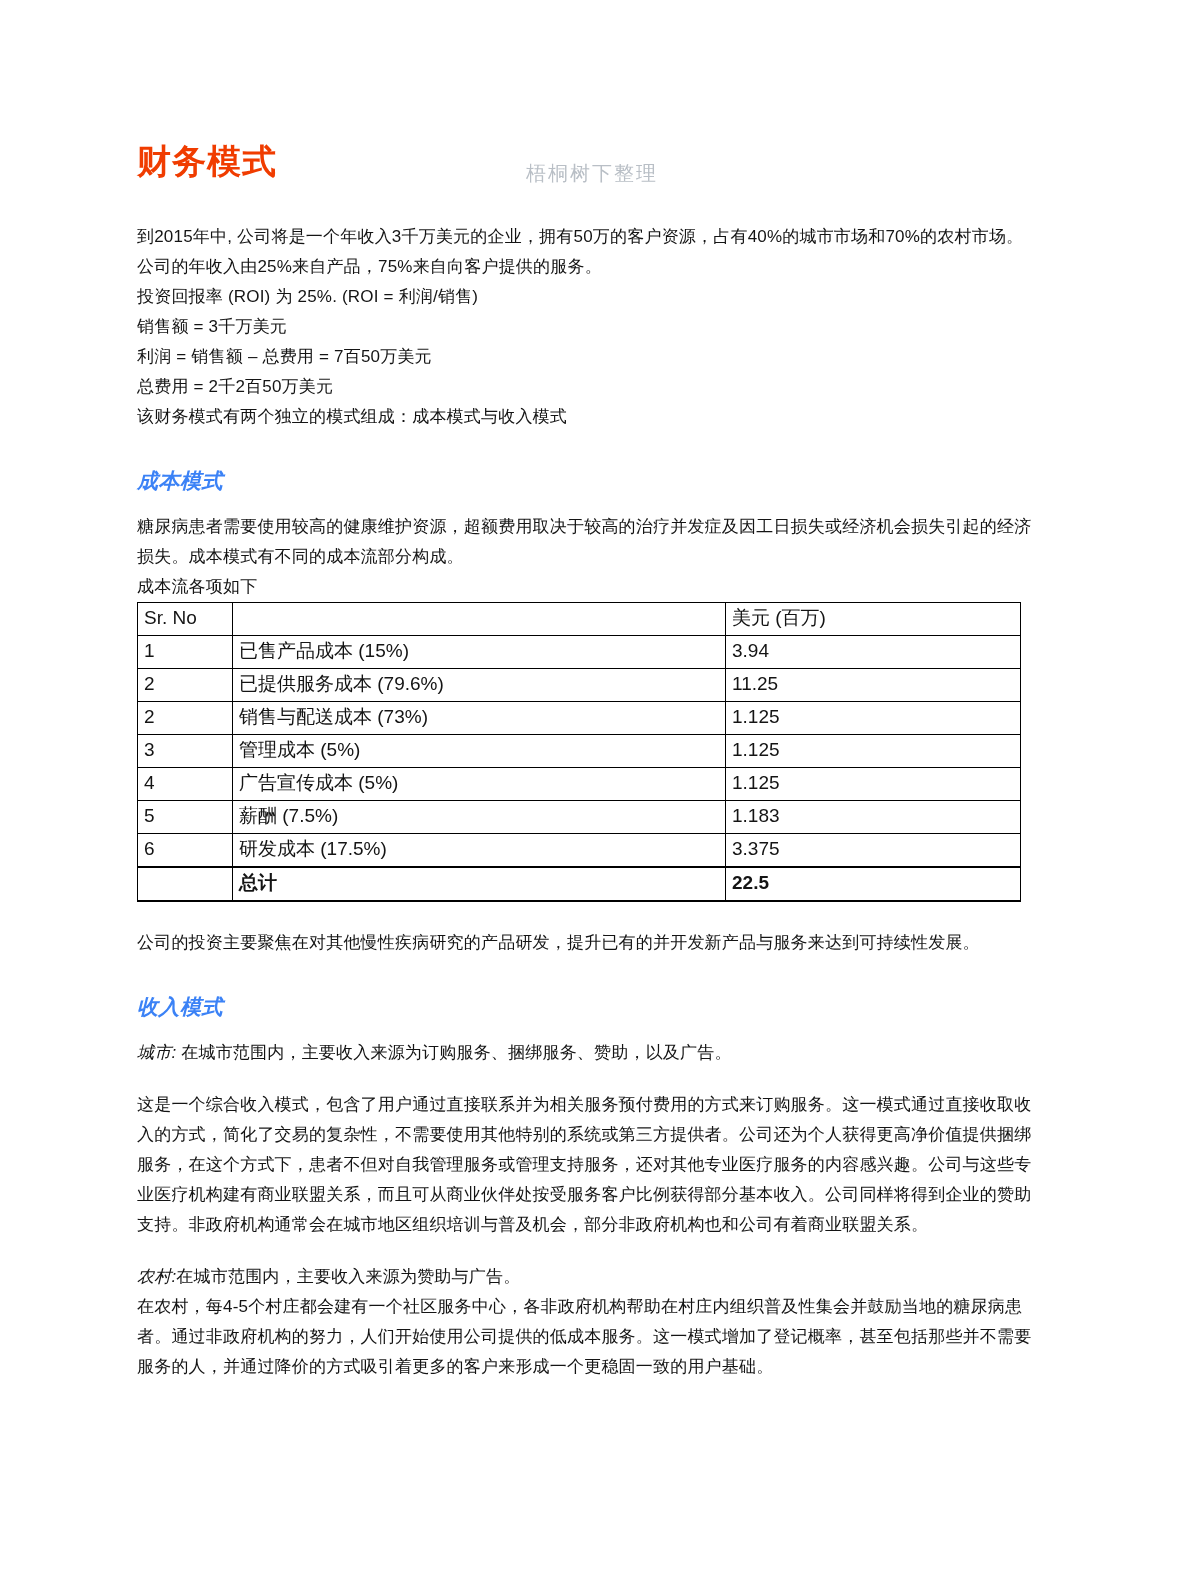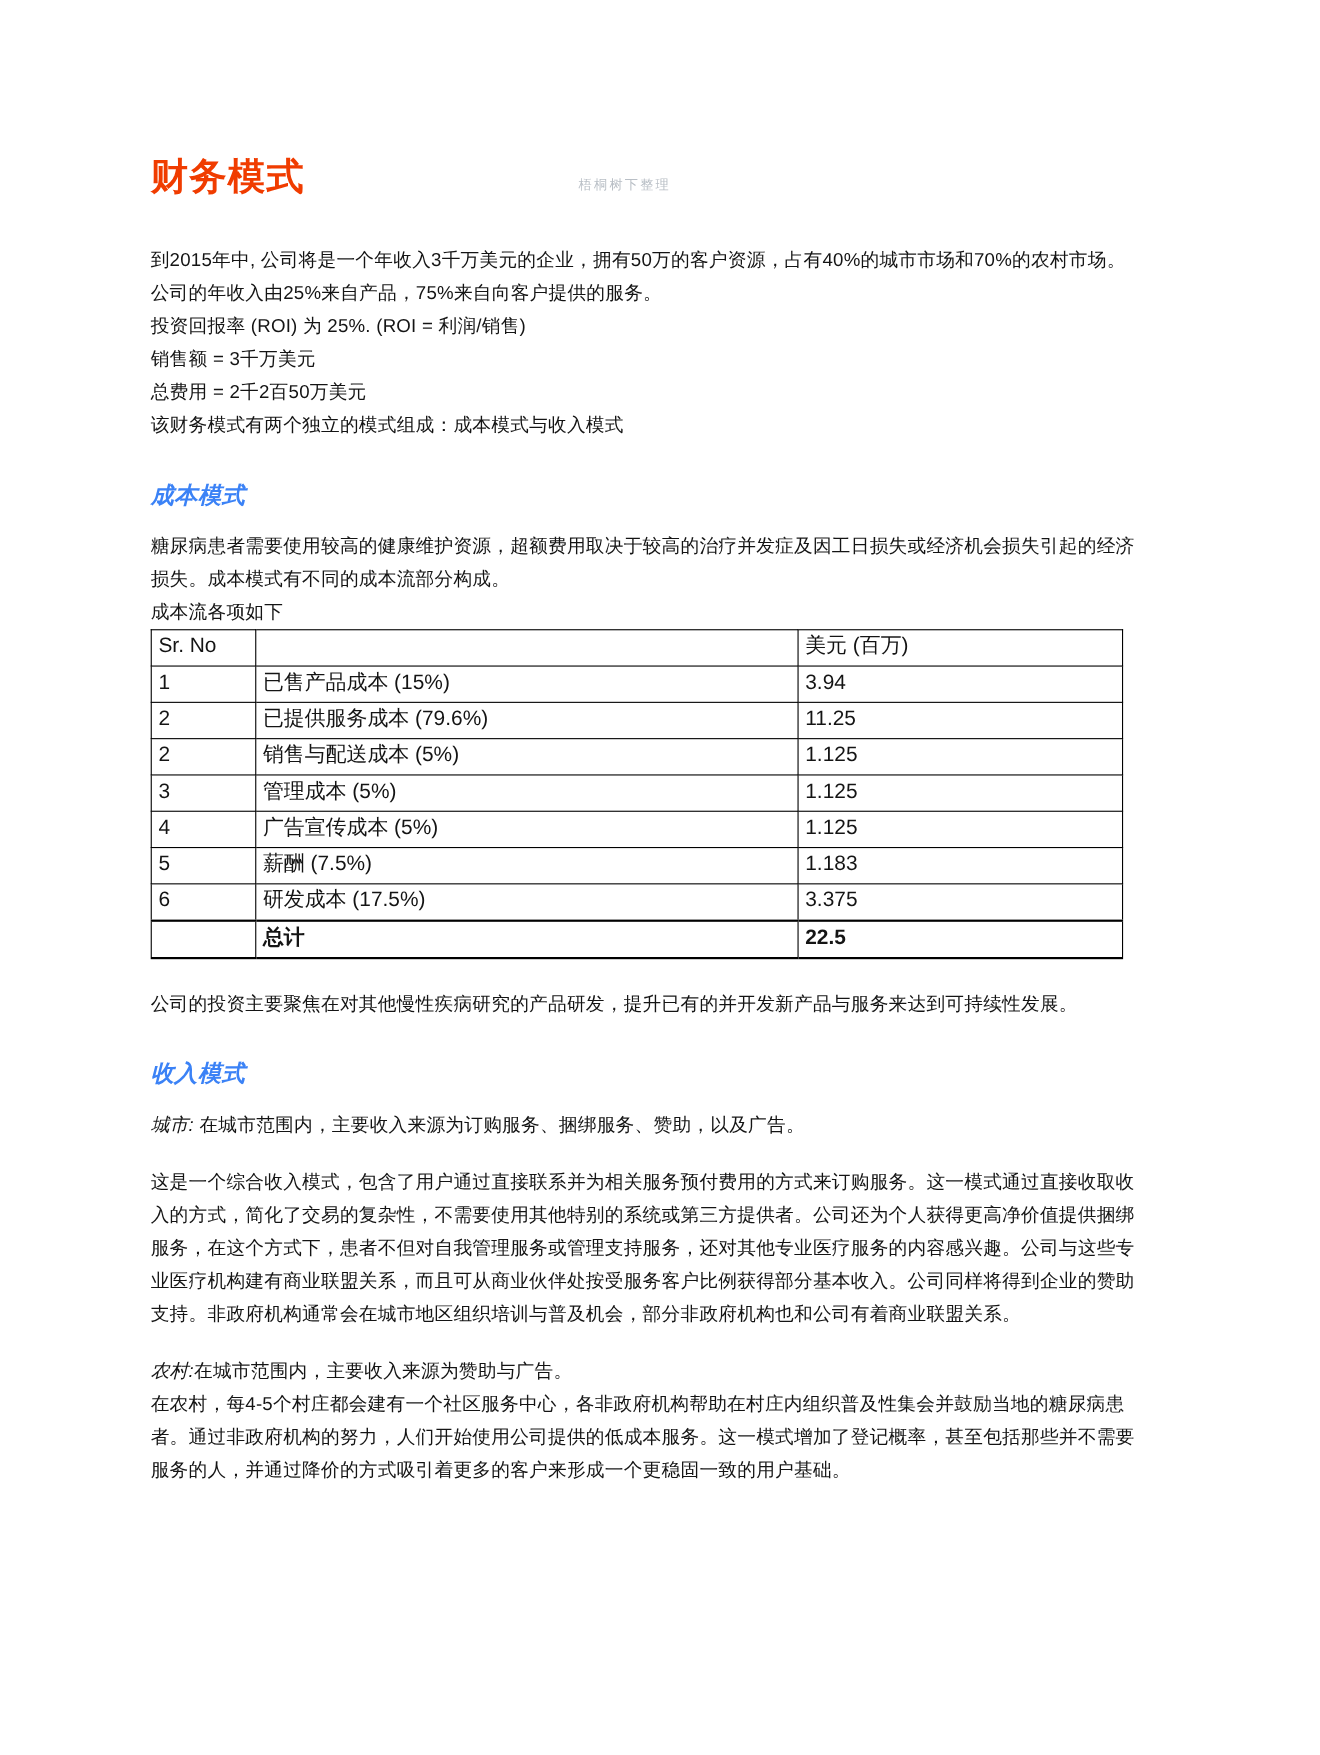--- a/index.html
+++ b/index.html
@@ -44,21 +44,21 @@
     color: #F03C00;
     letter-spacing: 1px;
     line-height: 42px;
     white-space: nowrap;
   }
   .watermark {
     position: absolute;
     left: 389px;
     top: 20px;
     font-family: "Liberation Serif", serif;
-    font-size: 12px;
+    font-size: 20px;
     color: #b9bfc6;
     letter-spacing: 2px;
     white-space: nowrap;
   }
 
   
   .para {
     font-size: 17px;
     line-height: 30px;
     color: #141414;
@@ -126,20 +126,21 @@
     <div class="header-row">
       <div class="doc-title">财务模式</div>
       <div class="watermark">梧桐树下整理</div>
     </div>
 
     <div class="lines">
       <p class="para">到2015年中, 公司将是一个年收入3千万美元的企业，拥有50万的客户资源，占有40%的城市市场和70%的农村市场。</p>
       <p class="para">公司的年收入由25%来自产品，75%来自向客户提供的服务。</p>
       <p class="para">投资回报率 (ROI) 为 25%. (ROI = 利润/销售)</p>
       <p class="para">销售额 = 3千万美元</p>
+      <p class="para">利润 = 销售额 – 总费用 = 7百50万美元</p>
       <p class="para">总费用 = 2千2百50万美元</p>
       <p class="para">该财务模式有两个独立的模式组成：成本模式与收入模式</p>
     </div>
 
     <div class="spacer-34"></div>
 
     <div class="section-h">成本模式</div>
     <div class="spacer-16"></div>
     <p class="para">糖尿病患者需要使用较高的健康维护资源，超额费用取决于较高的治疗并发症及因工日损失或经济机会损失引起的经济损失。成本模式有不同的成本流部分构成。</p>
     <p class="para">成本流各项如下</p>
@@ -162,21 +163,21 @@
             <td>已售产品成本 (15%)</td>
             <td class="num">3.94</td>
           </tr>
           <tr>
             <td>2</td>
             <td>已提供服务成本 (79.6%)</td>
             <td class="num">11.25</td>
           </tr>
           <tr>
             <td>2</td>
-            <td>销售与配送成本 (5%)</td>
+            <td>销售与配送成本 (73%)</td>
             <td class="num">1.125</td>
           </tr>
           <tr>
             <td>3</td>
             <td>管理成本 (5%)</td>
             <td class="num">1.125</td>
           </tr>
           <tr>
             <td>4</td>
             <td>广告宣传成本 (5%)</td>

